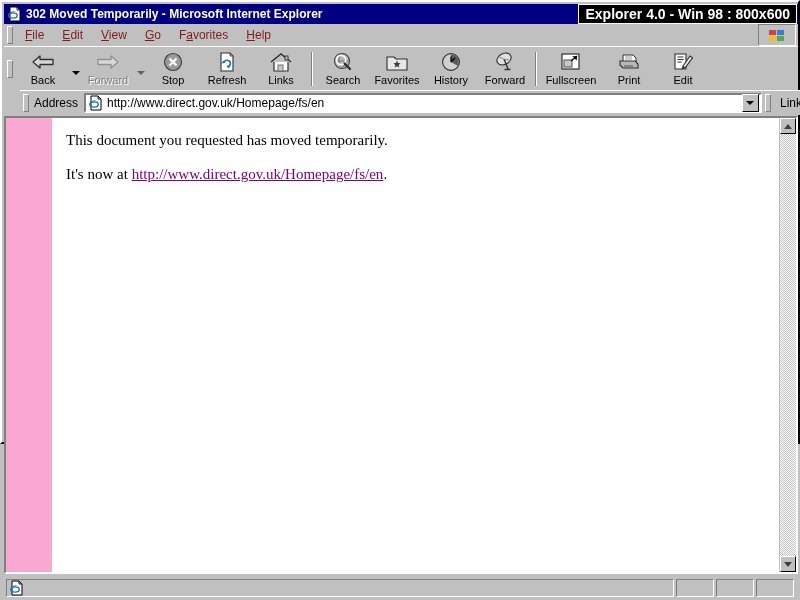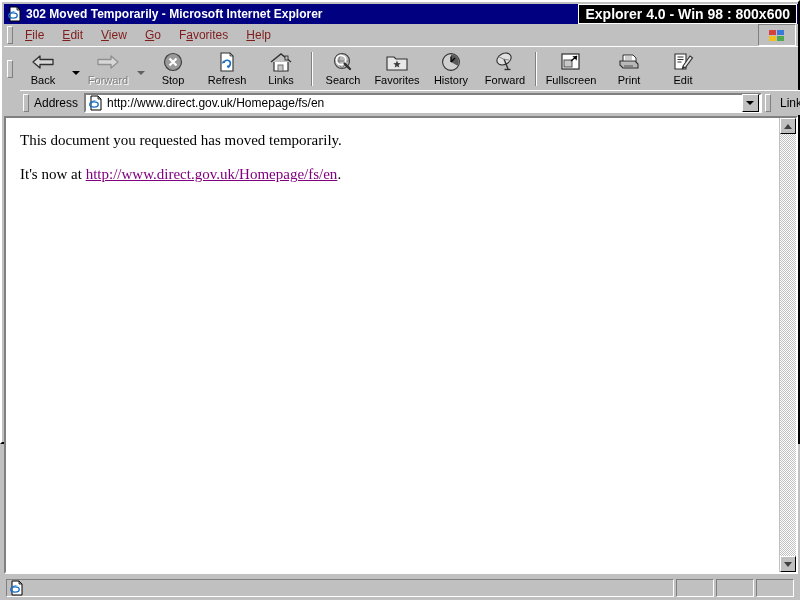--- a/index.html
+++ b/index.html
@@ -230,20 +230,21 @@
     position: absolute;
     left: 2px; top: 114px;
     width: 794px; height: 458px;
     background: #f9a8d4;
     box-sizing: border-box;
     border-top: 2px solid #808080;
     border-left: 2px solid #808080;
     border-right: 2px solid #ffffff;
     border-bottom: 2px solid #ffffff;
     display: flex;
+    padding-left: 46px;
   }
   .doc {
     flex: 1 1 auto;
     background: #ffffff;
     padding: 14px 10px 0 14px;
     box-sizing: border-box;
     font-family: "Liberation Serif", serif;
     font-size: 15px;
     color: #000000;
     overflow: hidden;

